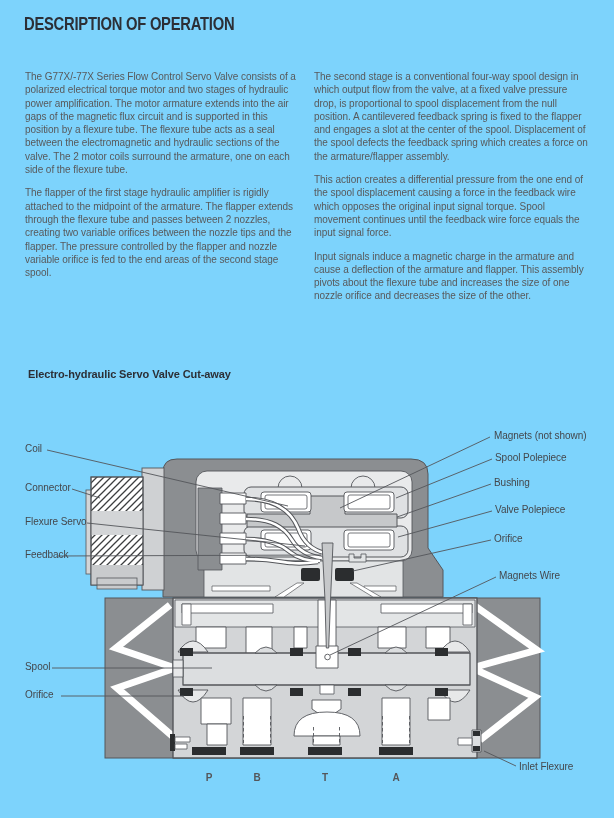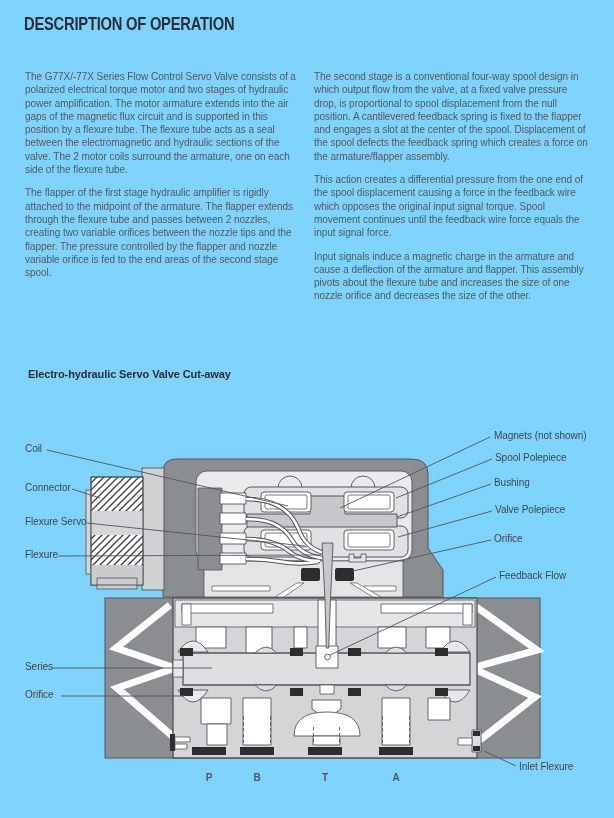--- a/index.html
+++ b/index.html
@@ -240,29 +240,29 @@
         <line x1="492" y1="511" x2="398" y2="537"></line>
         <line x1="491" y1="540" x2="353" y2="571"></line>
         <line x1="496" y1="577" x2="330" y2="655"></line>
         <line x1="516" y1="766" x2="484" y2="751"></line>
       </g>
     </svg>
 
     <div class="dlabel" style="left:25px;top:23px">Coil</div>
     <div class="dlabel" style="left:25px;top:62px">Connector</div>
     <div class="dlabel" style="left:25px;top:96px">Flexure Servo</div>
-    <div class="dlabel" style="left:25px;top:129px">Flexure</div>
-    <div class="dlabel" style="left:25px;top:241px">Series</div>
+    <div class="dlabel" style="left:25px;top:129px">Feedback</div>
+    <div class="dlabel" style="left:25px;top:241px">Spool</div>
     <div class="dlabel" style="left:25px;top:269px">Orifice</div>
     <div class="dlabel" style="left:494px;top:10px">Magnets (not shown)</div>
     <div class="dlabel" style="left:495px;top:32px">Spool Polepiece</div>
     <div class="dlabel" style="left:494px;top:57px">Bushing</div>
     <div class="dlabel" style="left:495px;top:84px">Valve Polepiece</div>
     <div class="dlabel" style="left:494px;top:113px">Orifice</div>
-    <div class="dlabel" style="left:499px;top:150px">Feedback Flow</div>
+    <div class="dlabel" style="left:499px;top:150px">Magnets Wire</div>
     <div class="dlabel" style="left:519px;top:341px">Inlet Flexure</div>
 
     <div class="port" style="left:202px">P</div>
     <div class="port" style="left:250px">B</div>
     <div class="port" style="left:318px">T</div>
     <div class="port" style="left:389px">A</div>
   </div>
 
 </div>
 

